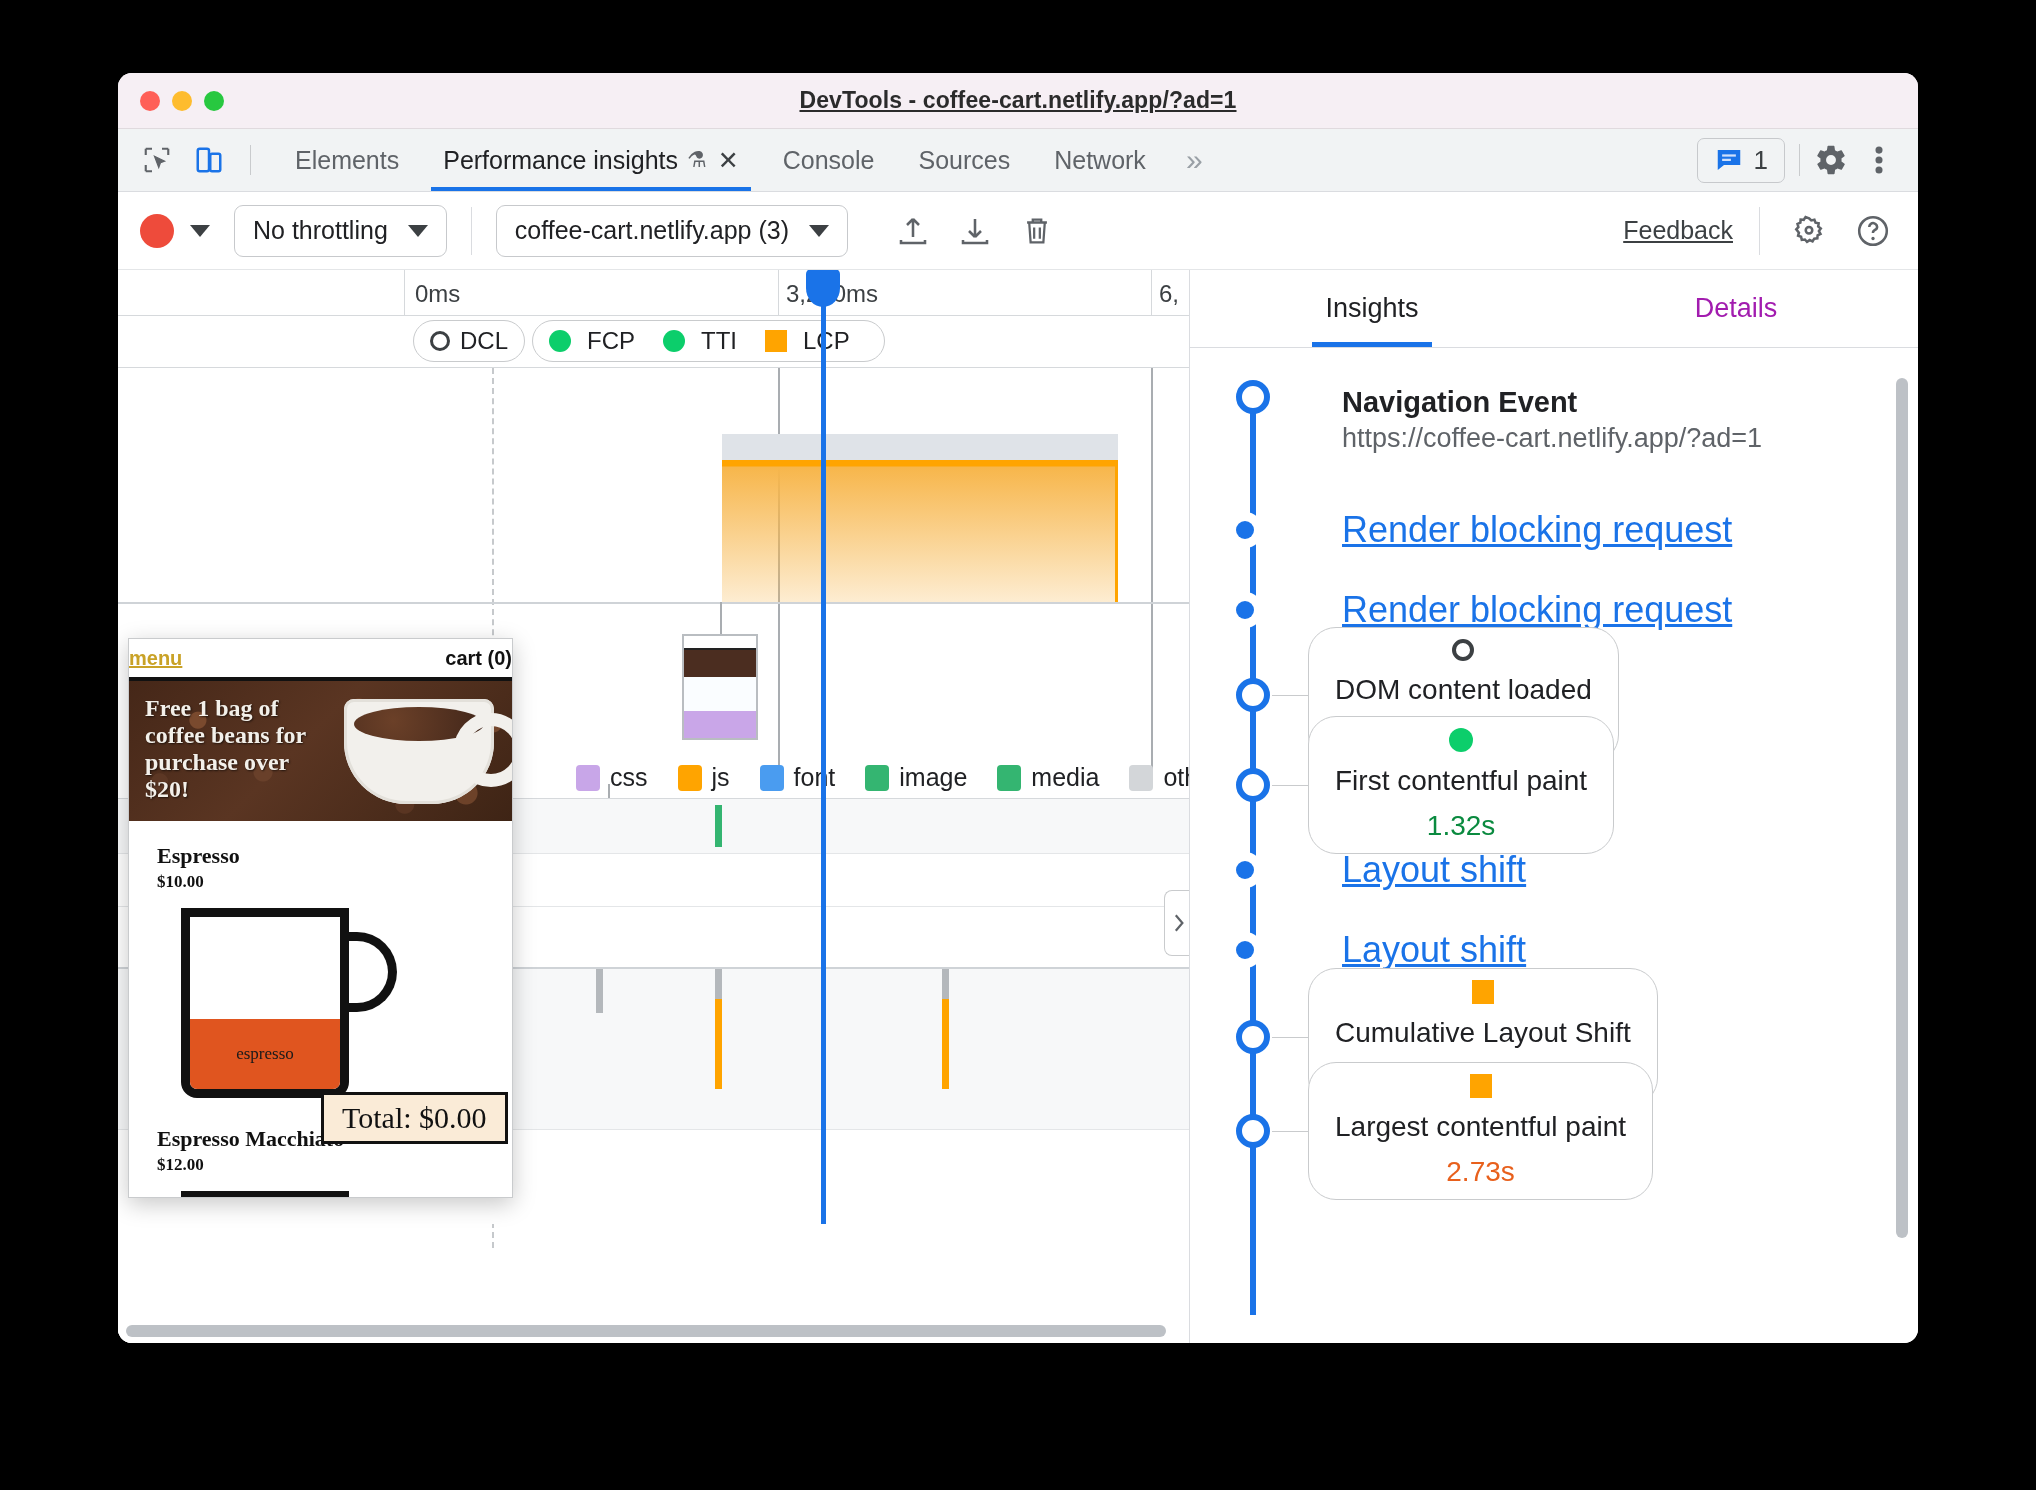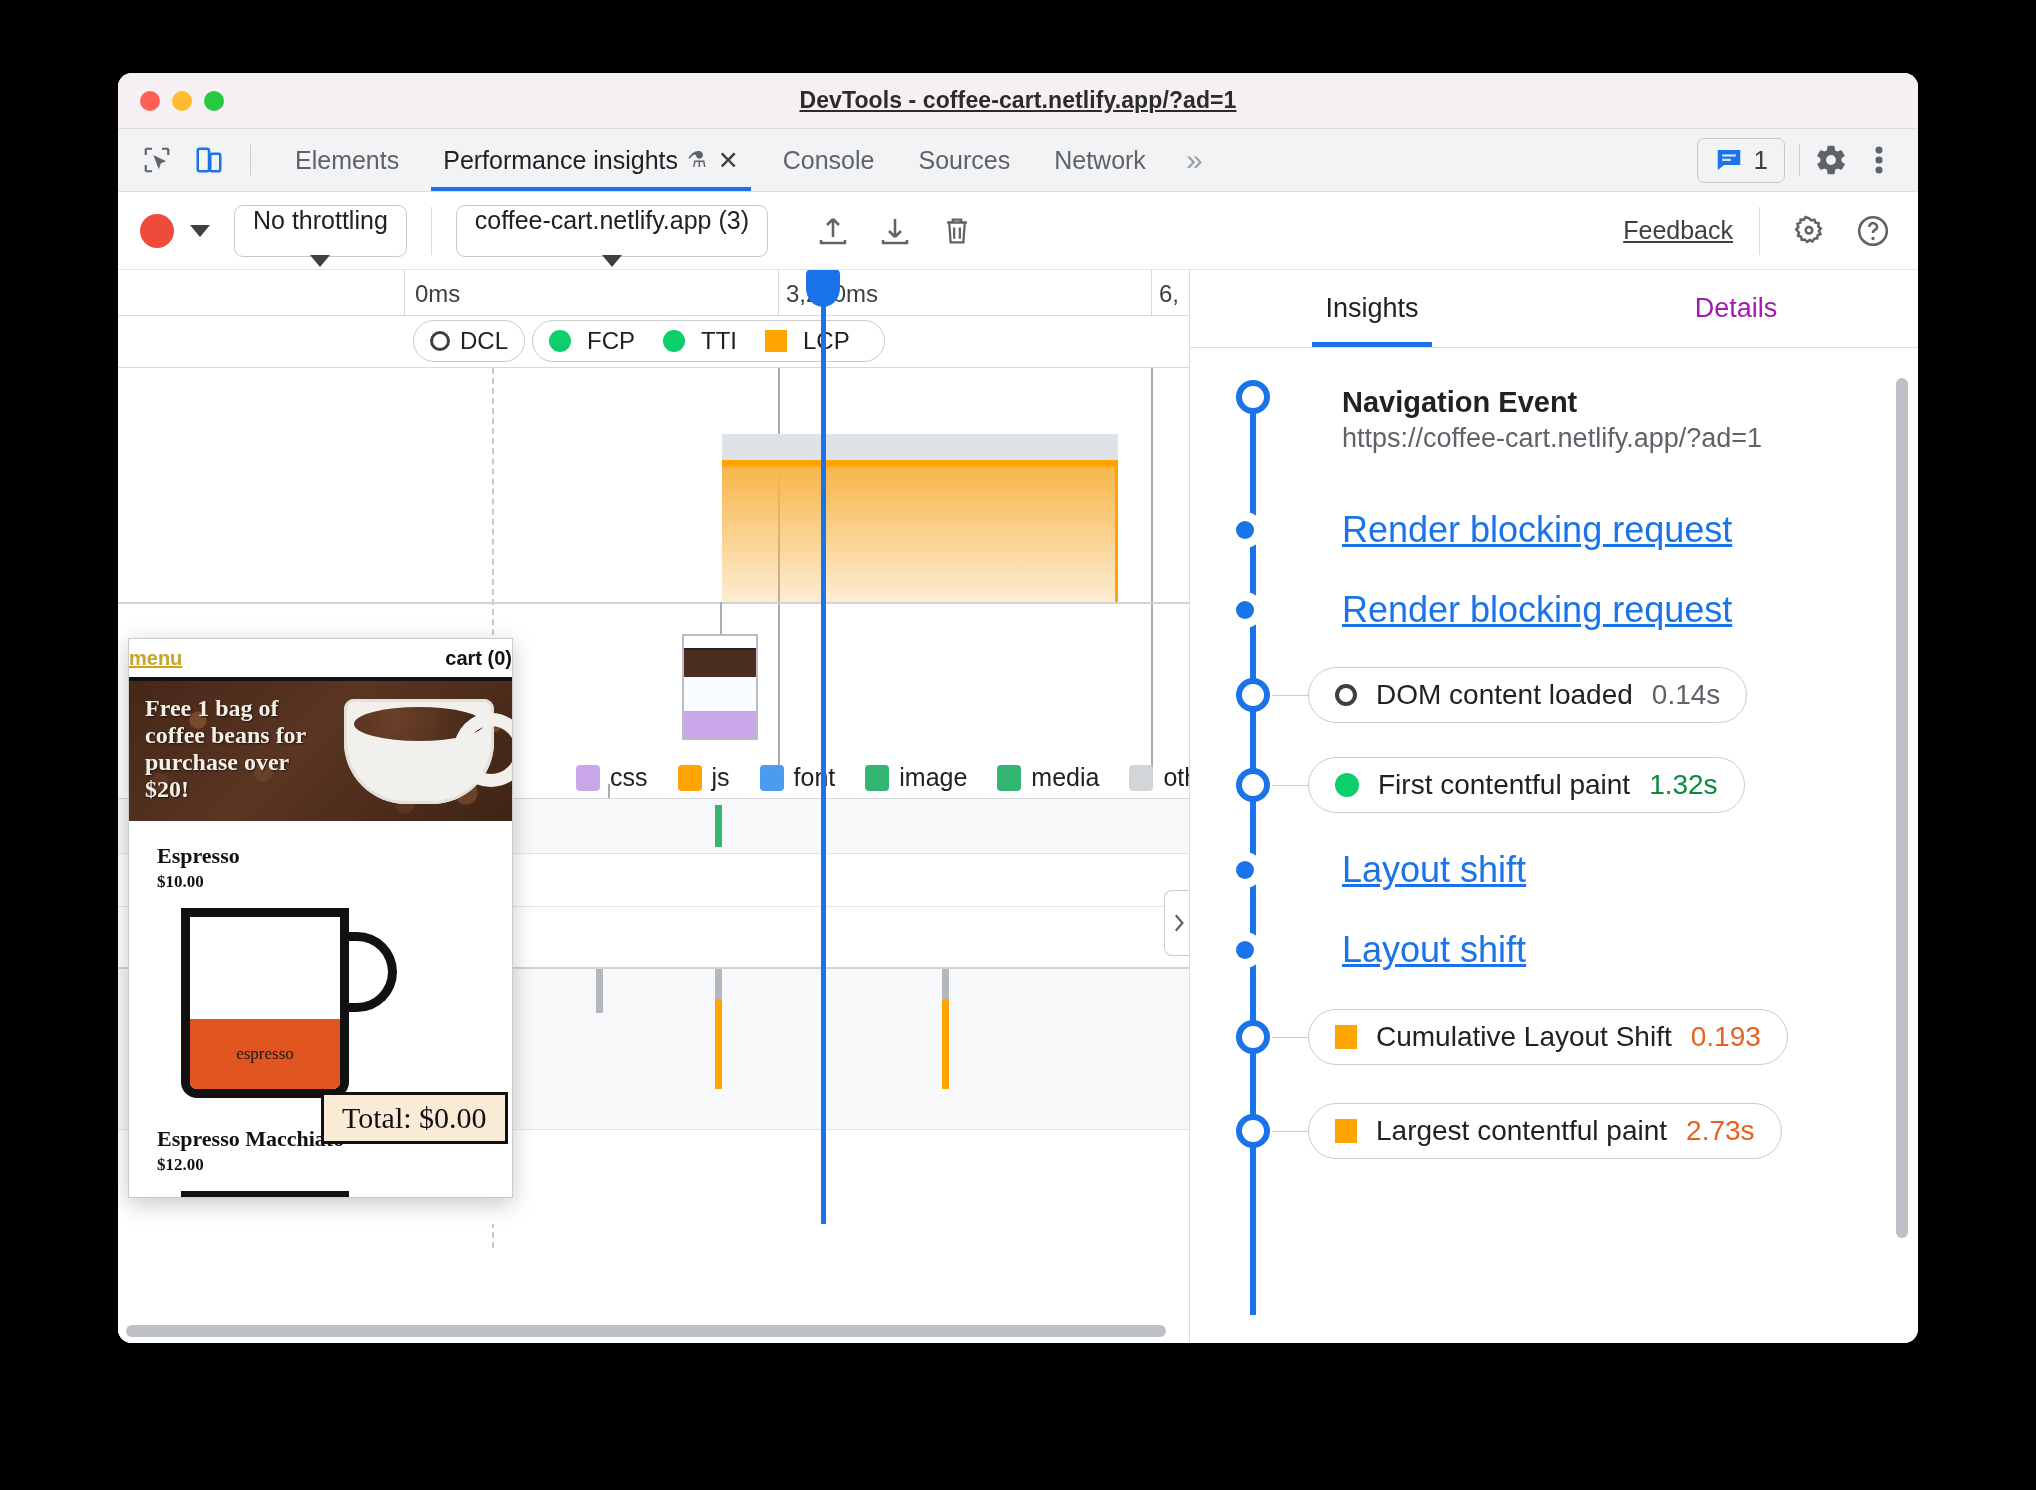--- a/index.html
+++ b/index.html
@@ -71,21 +71,21 @@
   
   .toolbar {
     height: 78px; background:#fff; display:flex; align-items:center;
     border-bottom:1px solid #e4e6e8; padding: 0 22px; gap: 16px;
   }
   .rec-dot { width:34px; height:34px; border-radius:50%; background:#ee4b3b; cursor:pointer; }
   .caret { width:0;height:0;border-left:10px solid transparent;border-right:10px solid transparent;border-top:12px solid #3c4043; cursor:pointer;}
   .select {
     border:1px solid #c7c9cc; border-radius:9px; height:52px;
     display:flex; align-items:center; gap:20px; padding: 0 18px;
-    font-size:25px; color:#202124; cursor:pointer; background:#fff;flex-direction:column;
+    font-size:25px; color:#202124; cursor:pointer; background:#fff;
   }
   .tsep { width:1px; height:48px; background:#dadce0; margin: 0 8px; }
   .tb-btn { width:46px; height:46px; display:flex;align-items:center;justify-content:center;cursor:pointer; }
   .toolbar-right { margin-left:auto; display:flex; align-items:center; gap:18px; }
   .feedback {
     font-size:25px; color:#3c4043; text-decoration: underline; cursor:pointer;
   }
 
   
   .main { display:flex; height: 1073px; }
@@ -226,23 +226,23 @@
   .rail { position:absolute; left: 60px; top: 40px; width:6px; bottom: 28px; background:#1a73e8; }
   .ins-row { position:relative; display:flex; align-items:center; min-height:64px; padding-left: 0; }
   .node { position:absolute; left: 46px; z-index:3; }
   .node.big { width:34px;height:34px;border-radius:50%;border:6px solid #1a73e8; background:#fff; }
   .node.small { width:18px;height:18px;border-radius:50%;background:#1a73e8; box-shadow: 0 0 0 9px #fff; }
   .connector { position:absolute; left:82px; width:36px; height:1px; background:#c9cbcd; }
   .ins-title { font-size:29px; font-weight:bold; color:#202124; }
   .ins-sub { font-size:27px; color:#5f6368; margin-top:4px; }
   .ins-link { font-size:36px; color:#1a73e8; text-decoration:underline; cursor:pointer; }
   .chip {
-    display:inline-flex; align-items:center; gap:19px;
+    display:inline-flex; align-items:center; gap:13px;
     border:1px solid #c9cbcd; border-radius:28px; padding: 11px 26px;
-    font-size:28px; color:#202124; background:#fff; cursor:pointer;
+    font-size:28px; color:#202124; background:#fff; cursor:pointer;flex-direction:column;
   }
   .chip .val { color:#5f6368; }
   .chip .val.green { color:#0a8a3f; }
   .chip .val.orange { color:#e8601c; }
   .c-ring { width:22px;height:22px;border-radius:50%;border:4px solid #3c4043; }
   .c-green{ width:24px;height:24px;border-radius:50%;background:#0cce6b;}
   .c-orange{ width:22px;height:24px;background:#ffa400;}
   .vscroll { position:absolute; right: 10px; top: 30px; width:12px; height: 860px; background:#bdc1c6; border-radius:6px; }
 </style>
 </head>

